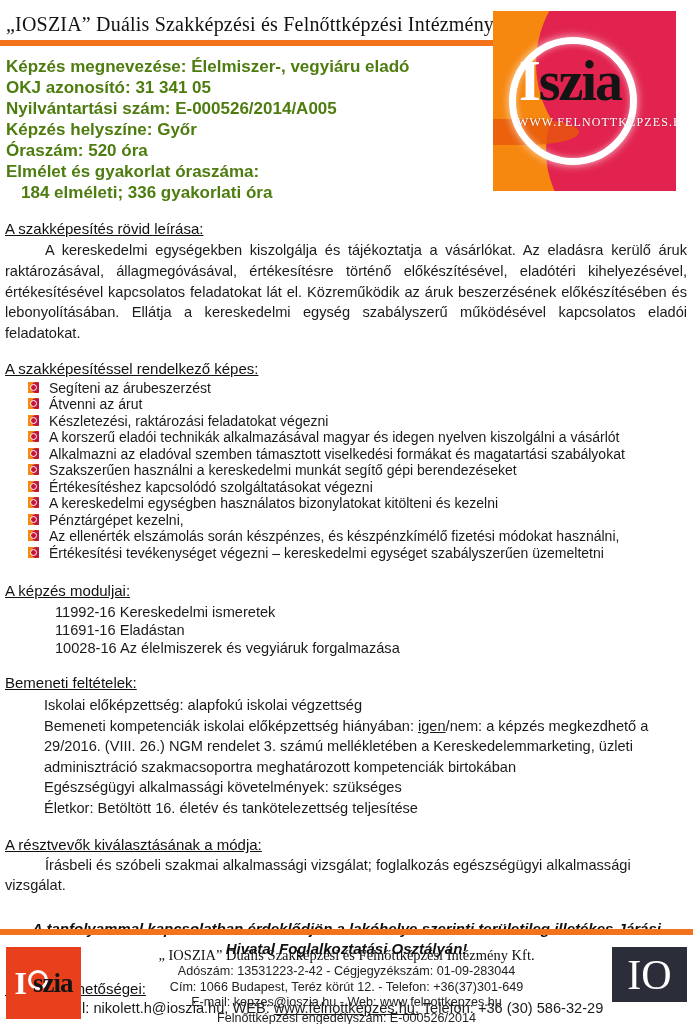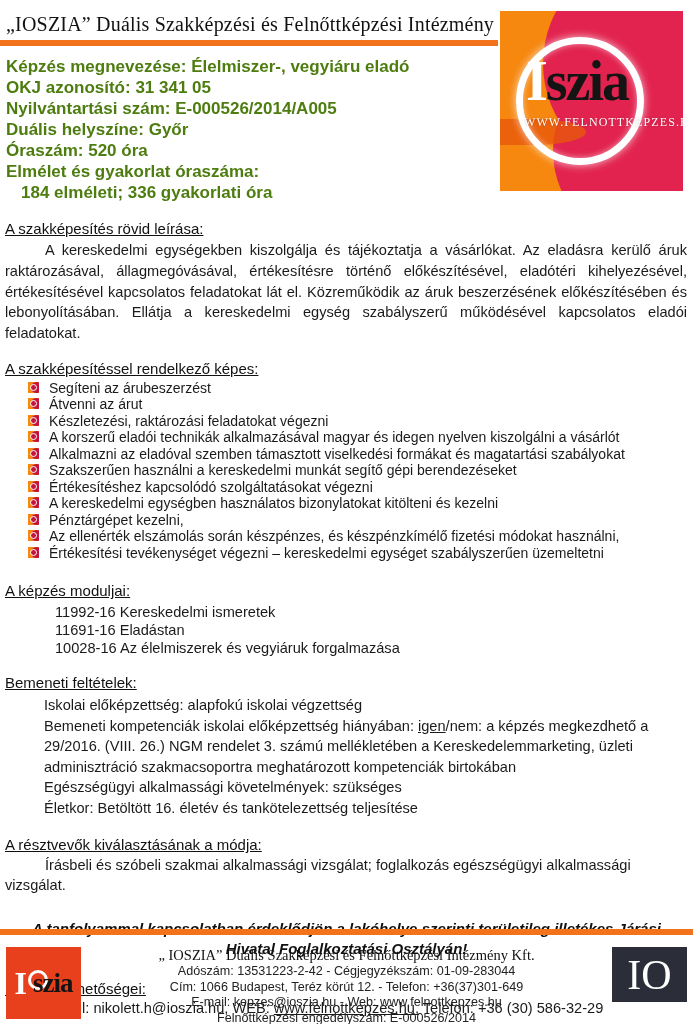--- a/index.html
+++ b/index.html
@@ -23,21 +23,21 @@
     letter-spacing:.2px;
   }
   .header-rule {
     width:498px; height:6px;
     background:#f3731c;
     margin-top:4px;
   }
 
   
   .logo-box {
-    position:absolute; top:5px; right:10px;
+    position:absolute; top:5px; right:17px;
     width:183px; height:180px;
     background:#f6870f;
     overflow:hidden;
   }
   .logo-blob-top {
     position:absolute; top:-55px; right:-70px;
     width:210px; height:215px;
     background:#e2234f; border-radius:50%;
   }
   .logo-blob-bottom {
@@ -214,21 +214,21 @@
     <div class="logo-wordmark">
       <span class="li">I</span><span class="lszia">szia</span>
     </div>
     <div class="logo-url">WWW.FELNOTTKEPZES.HU</div>
   </div>
 
   <div class="course-block">
     <div class="course-line">Képzés megnevezése: Élelmiszer-, vegyiáru eladó</div>
     <div class="course-line">OKJ azonosító: 31 341 05</div>
     <div class="course-line">Nyilvántartási szám: E-000526/2014/A005</div>
-    <div class="course-line">Duális helyszíne: Győr</div>
+    <div class="course-line">Képzés helyszíne: Győr</div>
     <div class="course-line">Óraszám: 520 óra</div>
     <div class="course-line">Elmélet és gyakorlat óraszáma:</div>
     <div class="course-line indented">184 elméleti; 336 gyakorlati óra</div>
   </div>
 
   <div class="section-heading desc-heading">A szakképesítés rövid leírása:</div>
   <div class="desc-body">A kereskedelmi egységekben kiszolgálja és tájékoztatja a vásárlókat. Az eladásra kerülő áruk raktározásával, állagmegóvásával, értékesítésre történő előkészítésével, eladótéri kihelyezésével, értékesítésével kapcsolatos feladatokat lát el. Közreműködik az áruk beszerzésének előkészítésében és lebonyolításában. Ellátja a kereskedelmi egység szabályszerű működésével kapcsolatos eladói feladatokat.</div>
 
   <div class="section-heading cap-heading">A szakképesítéssel rendelkező képes:</div>
   <ul class="cap-list">

